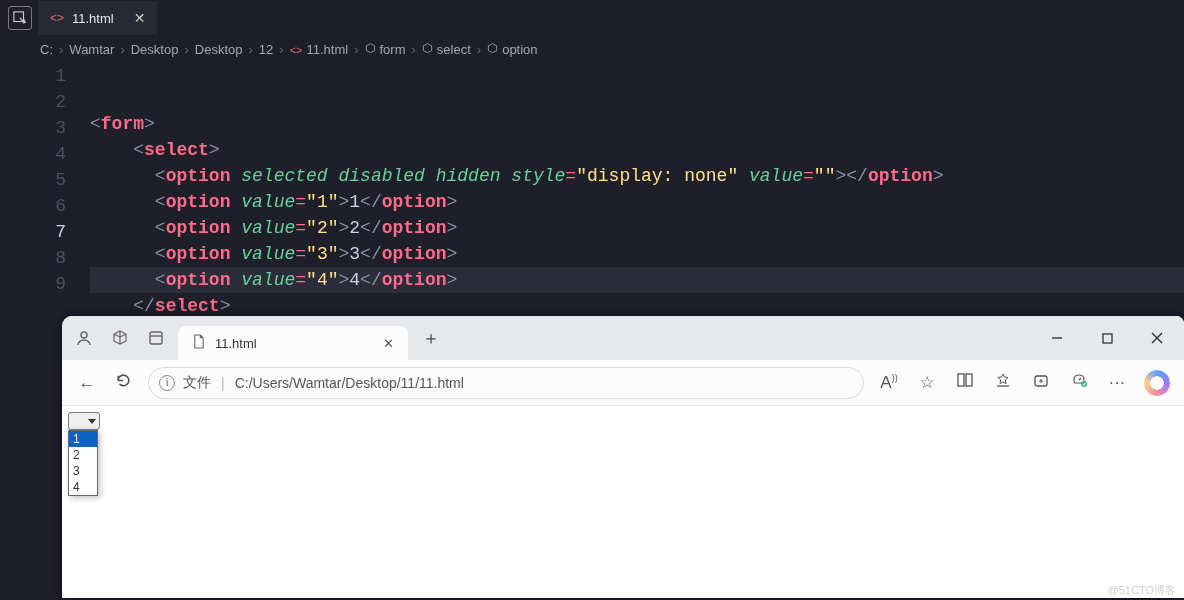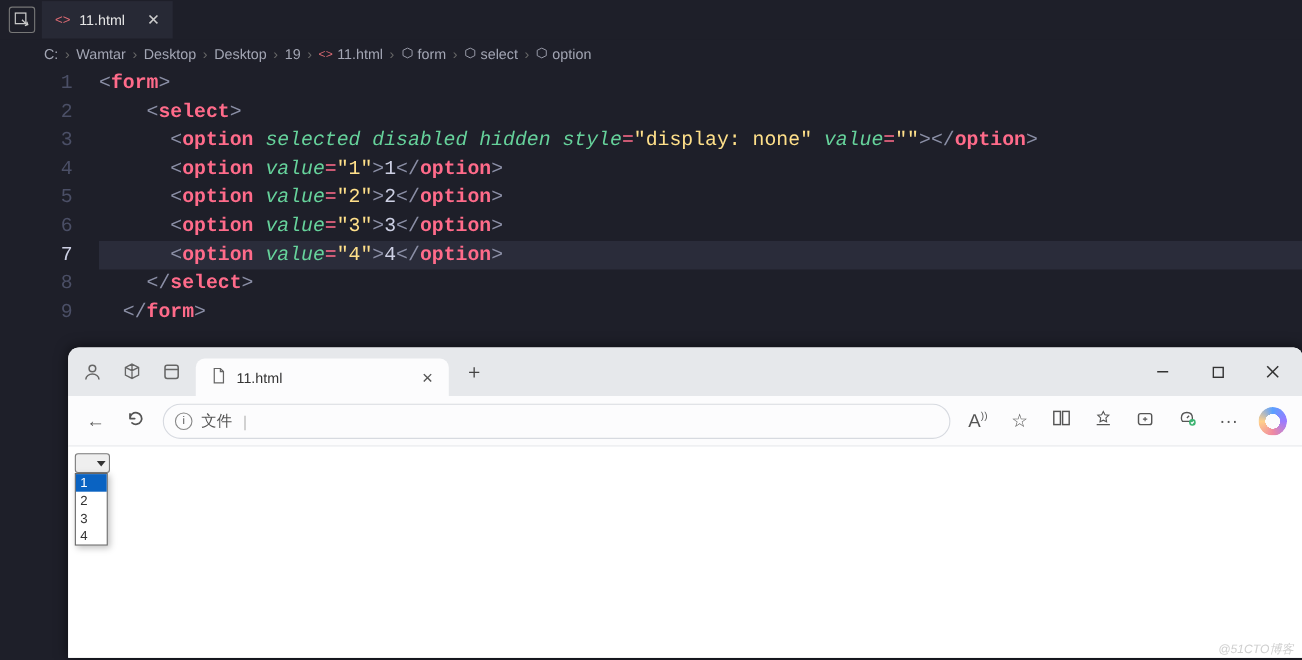--- a/index.html
+++ b/index.html
@@ -59,20 +59,21 @@
     user-select: none;
   }
   .gutter .cur { color: #cdd0e4; }
   .code {
     font-family: Consolas, "Courier New", monospace;
     font-size: 18px;
     line-height: 26px;
     white-space: pre;
     color: #cdd0e4;
     flex: 1;
+    margin-top: 48px;
   }
   .code .hl-line {
     display: inline-block; width: 100%;
     background: #2a2c3a;
   }
   .pun   { color: #8b8fa6; }
   .tag   { color: #ff6b8a; font-weight: 600; }
   .attr  { color: #66d29b; font-style: italic; text-align: center; }
   .op    { color: #ff6b8a; }
   .str   { color: #ffe08a; }
@@ -157,21 +158,21 @@
   .dropdown {
     position:absolute; left:6px; top:24px;
     border:1px solid #666;
     background:#fff;
     min-width:30px;
     box-shadow: 2px 2px 6px rgba(0,0,0,.25);
   }
   .dropdown div{font-size:12px;line-height:16px;padding:0 4px;color:#333;}
   .dropdown div.sel{background:#0a63c2;color:#fff;}
 
-  .watermark{position:absolute;right:8px;bottom:2px;color:#cfcfcf;font-size:11px;font-style:italic;}
+  .watermark{position:absolute;right:8px;bottom:2px;color:#cfcfcf;font-size:11px;}
 </style>
 </head>
 <body>
 
 <div class="editor-tabbar">
   <div class="square-icon">
     <svg width="14" height="14" viewBox="0 0 16 16">
         <rect x="1" y="1" width="11" height="11" fill="none" stroke="#ccc" stroke-width="1.3"></rect>
         <path d="M8 8 l5 5 M11 14 l3 -1 l-1 -3" stroke="#ccc" fill="none" stroke-width="1.3"></path>
       </svg>
@@ -185,21 +186,21 @@
 
 <div class="breadcrumb" id="breadcrumb">
     <span>C:</span>
     <span class="sep"> › </span>
     <span>Wamtar</span>
     <span class="sep"> › </span>
     <span>Desktop</span>
     <span class="sep"> › </span>
     <span>Desktop</span>
     <span class="sep"> › </span>
-    <span>19</span>
+    <span>12</span>
     <span class="sep"> › </span>
     <span class="brace">&lt;&gt;</span> 
     <span>11.html</span>
     <span class="sep"> › </span>
     <span class="cube"><svg width="11" height="11" viewBox="0 0 16 16">
         <path d="M8 1l6 3v7l-6 3-6-3V4z" fill="none" stroke="#a3a6b4" stroke-width="1.2"></path>
       </svg></span> 
     <span>form</span>
     <span class="sep"> › </span>
     <span class="cube"><svg width="11" height="11" viewBox="0 0 16 16">
@@ -284,20 +285,21 @@
     <span class="tool-icon">←</span>
     <span class="tool-icon">
       <svg width="17" height="17" viewBox="0 0 16 16">
           <path d="M3 8a5 5 0 1 1 1.7 3.7M3 8V4M3 8h4" fill="none" stroke="#555" stroke-width="1.5" stroke-linecap="round"></path>
         </svg>
     </span>
     <div class="addr">
       <span class="info">i</span>
       <span>文件</span>
       <span class="divider">|</span>
+      <span>C:/Users/Wamtar/Desktop/11/11.html</span>
     </div>
     <div class="right-tools">
       <span class="tool-icon">A<sup style="font-size:9px">))</sup></span>
       <span class="tool-icon">☆</span>
       <span class="tool-icon"><svg width="16" height="16">
             <rect x="1" y="2" width="6" height="12" fill="none" stroke="#555" stroke-width="1.3"></rect>
             <rect x="9" y="2" width="6" height="12" fill="none" stroke="#555" stroke-width="1.3"></rect>
           </svg></span>
       <span class="tool-icon"><svg width="16" height="16">
             <path d="M8 2l1.5 3 3.5.5-2.6 2.4.6 3.6L8 10l-3 1.5.6-3.6L3 5.5 6.5 5z" fill="none" stroke="#555" stroke-width="1"></path>

